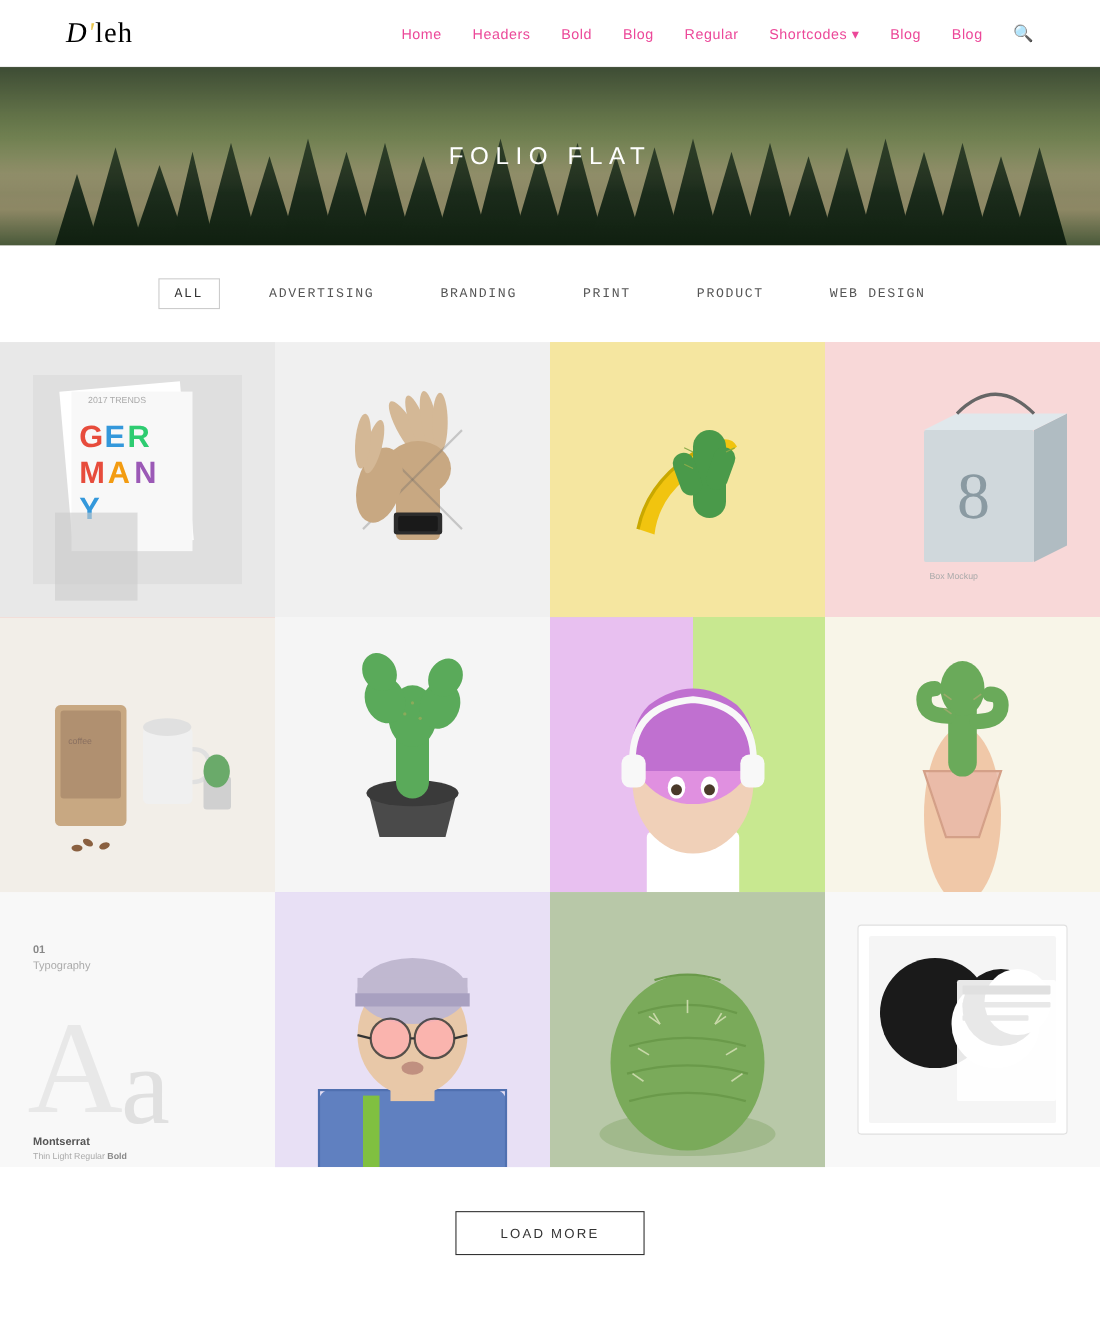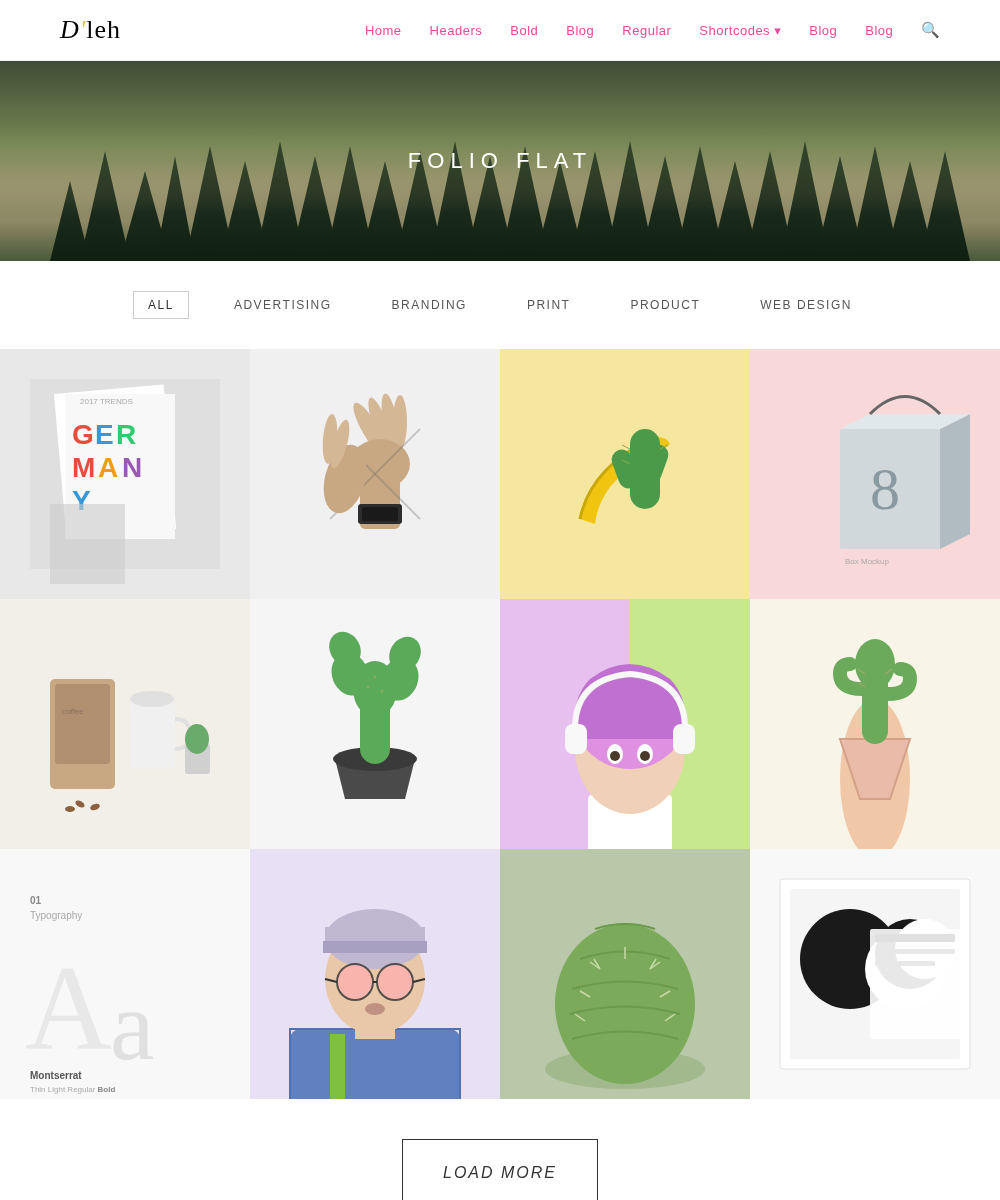--- a/index.html
+++ b/index.html
@@ -27,21 +27,21 @@
       color: #ec4899;
       font-size: 13px;
       font-family: Arial, sans-serif;
       letter-spacing: 0.5px;
     }
     .search-icon { cursor: pointer; font-size: 15px; color: #555; }
 
     
     .hero {
       width: 100%;
-      height: 200px;
+      height: 162px;
       background: linear-gradient(to bottom, #2d3a2e 0%, #4a5a3a 30%, #6b7a50 50%, #8a9060 60%, #c4b88a 70%, #d4c090 80%, #a8a070 90%, #5a6040 100%);
       position: relative;
       overflow: hidden;
       display: flex;
       align-items: center;
       justify-content: center;
     }
     .hero-trees {
       position: absolute;
       bottom: 0;
@@ -64,21 +64,21 @@
     
     .filter-section {
       display: flex;
       justify-content: center;
       gap: 30px;
       padding: 30px 0;
       align-items: center;
     }
     .filter-btn {
       font-size: 12px;
-      font-family: Liberation Sans, sans-serif;
+      font-family: Liberation Mono, monospace;
       letter-spacing: 1.5px;
       color: #555;
       cursor: pointer;
       padding: 6px 14px;
       border: 1px solid transparent;
       background: none;
       text-transform: uppercase;
     }
     .filter-btn.active {
       border: 1px solid #ccc;
@@ -140,28 +140,27 @@
 
     
     .load-more-section {
       display: flex;
       justify-content: center;
       padding: 40px 0;
     }
     .load-more-btn {
       border: 1px solid #333;
       background: none;
-      padding: 24px 40px;
-      font-size: 16px;
+      padding: 12px 40px;
+      font-size: 12px;
       letter-spacing: 2px;
       font-family: Arial, sans-serif;
       cursor: pointer;
       color: #333;
       text-transform: uppercase;
-      font-style: italic;
     }
   </style>
 </head>
 <body>
 
 <header>
   <div class="logo">
     <span class="d" style="font-style:italic;">D</span><span class="apostrophe" style="color:#e8c44a;font-style:italic;">'</span><span>leh</span>
   </div>
   <nav>

